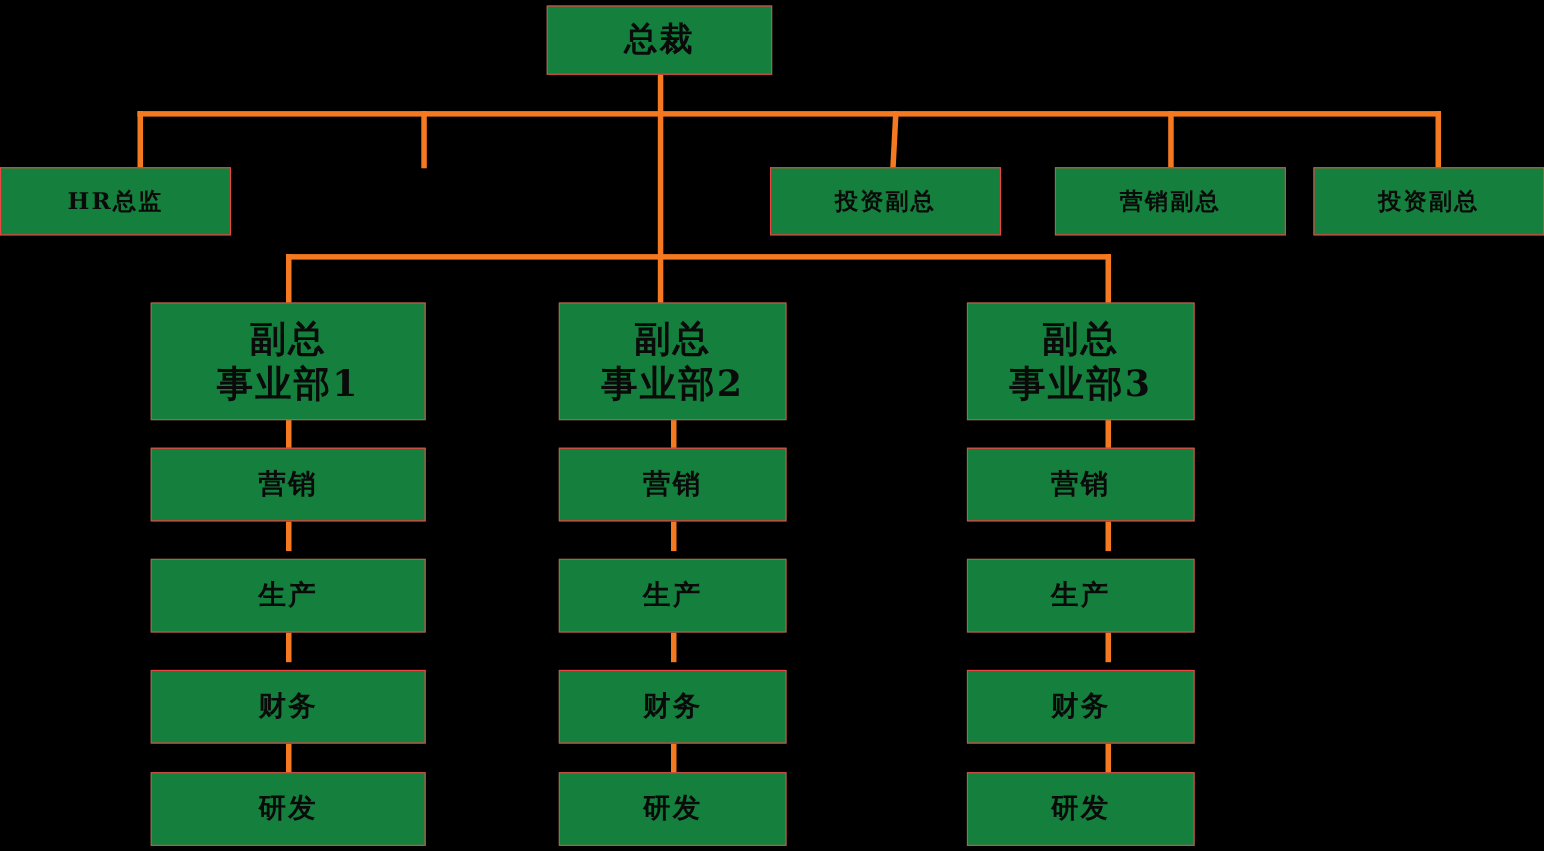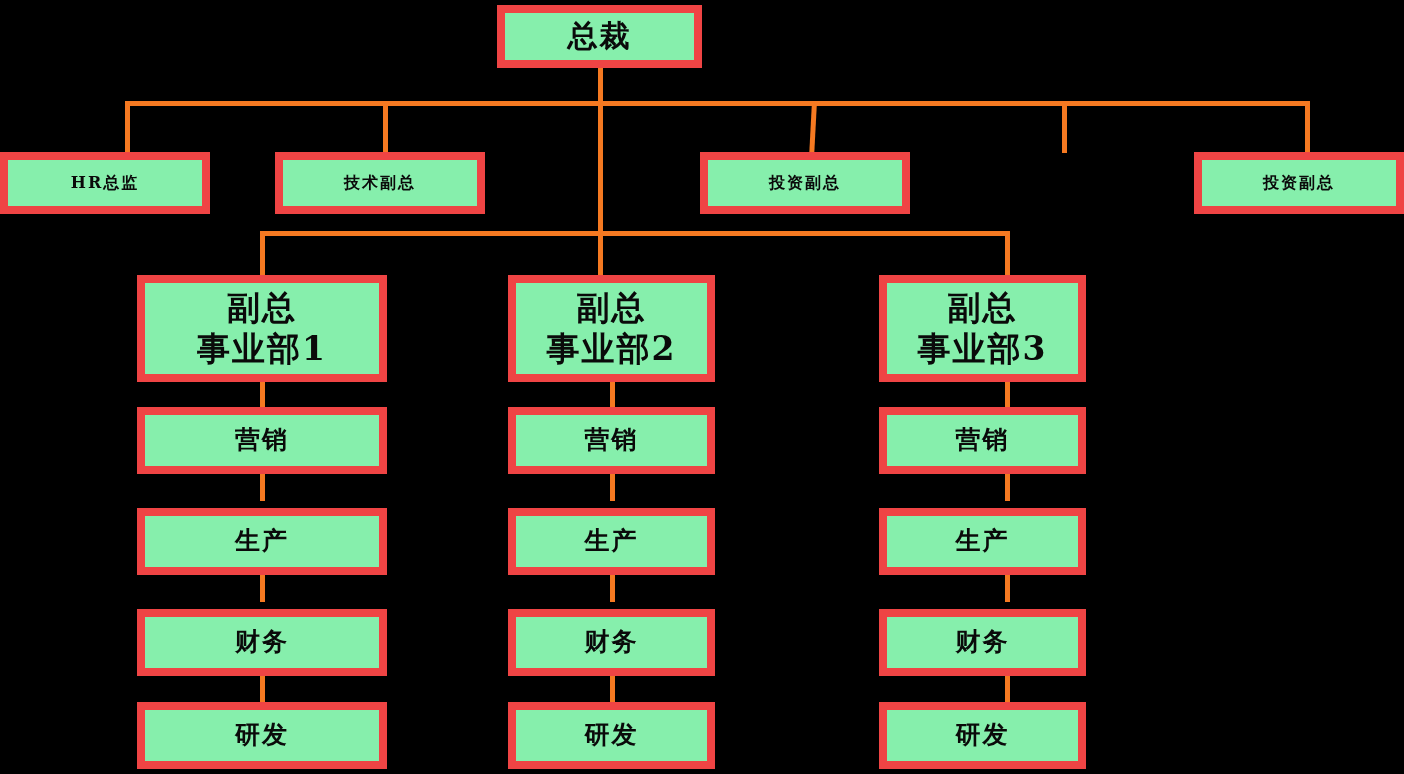--- a/index.html
+++ b/index.html
@@ -15,39 +15,39 @@
   }
   #chart-root {
     position: relative;
     width: 1404px;
     height: 774px;
     background: #000000;
   }
   .node {
     position: absolute;
     box-sizing: border-box;
-    background: #86efac;
-    border: 8px solid #ef4444;
+    background: #15803d;
+    border: 1px solid #ef4444;
     display: flex;
     align-items: center;
     justify-content: center;
     text-align: center;
     color: #0a0a0a;
     font-family: "DejaVu Serif", "Liberation Serif", serif;
     font-weight: 700;
     line-height: 1.22;
     letter-spacing: 2px;
     z-index: 3;
   }
   .node .label-line {
     display: block;
     white-space: nowrap;
   }
   .node-root     { font-size: 30px; }
-  .node-exec     { font-size: 16px; }
+  .node-exec     { font-size: 21px; }
   .node-division { font-size: 33px; }
   .node-dept     { font-size: 25px; }
 
   .conn {
     position: absolute;
     background: #F57921;
     z-index: 1;
   }
   .conn-v { width: 5px; }
   .conn-h { height: 5px; }
@@ -94,28 +94,28 @@
   <div class="conn conn-v" style="left:1005px; top:676px; height:27px;"></div>
 
   <div class="node node-root" style="left:497px; top:5px; width:205px; height:63px;">
     <span class="label-line">总裁</span>
   </div>
 
   <div class="node node-exec" style="left:0px; top:152px; width:210px; height:62px;">
     <span class="label-line">HR总监</span>
   </div>
 
-  <div class="node node-exec" style="left:275px; top:152px; width:210px; height:62px;">
-    <span class="label-line">技术副总</span>
-  </div>
 
   <div class="node node-exec" style="left:700px; top:152px; width:210px; height:62px;">
     <span class="label-line">投资副总</span>
   </div>
 
+  <div class="node node-exec" style="left:959px; top:152px; width:210px; height:62px;">
+    <span class="label-line">营销副总</span>
+  </div>
 
   <div class="node node-exec" style="left:1194px; top:152px; width:210px; height:62px;">
     <span class="label-line">投资副总</span>
   </div>
 
   <div class="node node-division" style="left:137px; top:275px; width:250px; height:107px; flex-direction:column;">
     <span class="label-line">副总</span>
     <span class="label-line">事业部1</span>
   </div>
 

